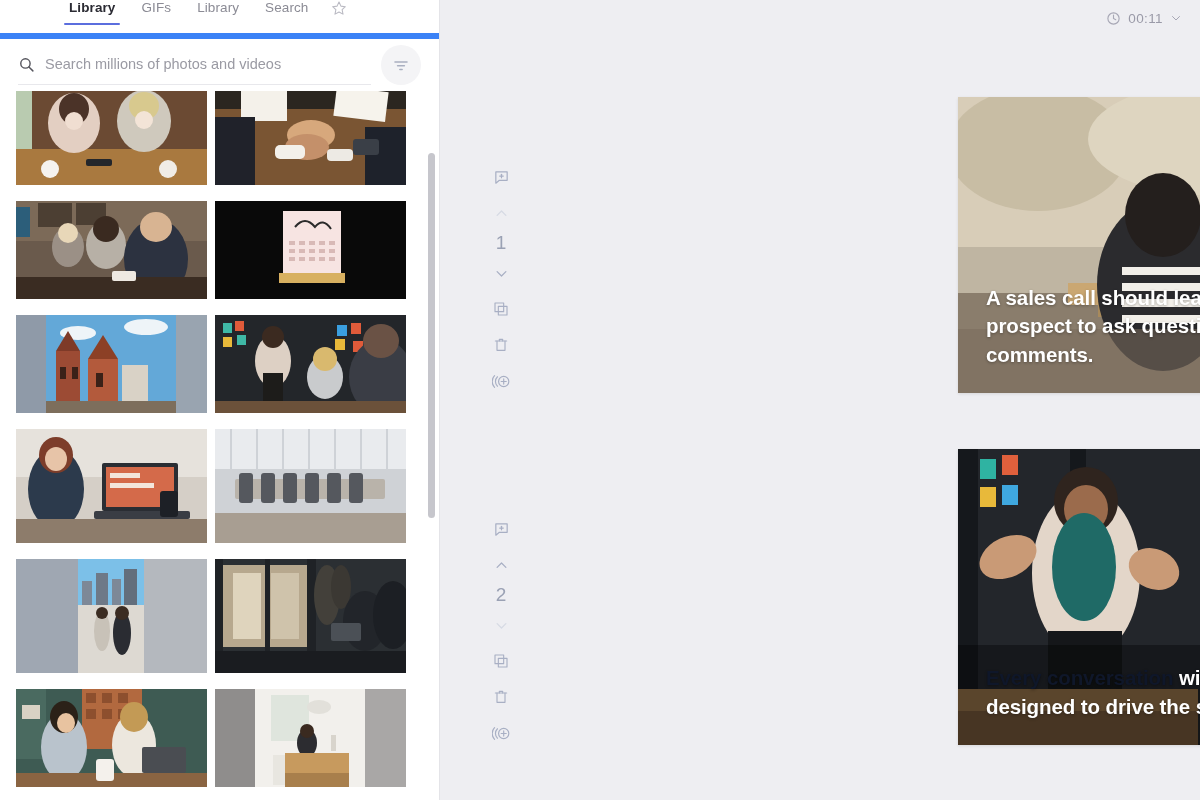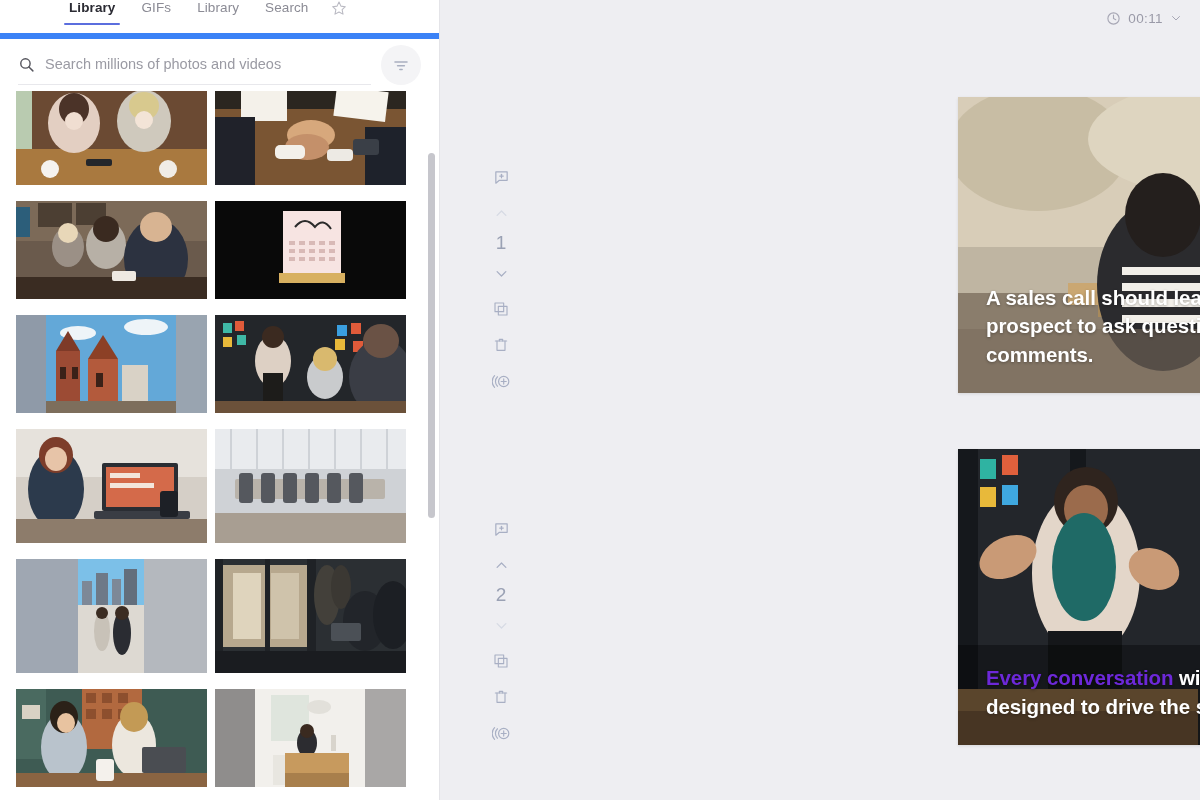--- a/index.html
+++ b/index.html
@@ -155,21 +155,21 @@
   }
   .slide svg.bg { position: absolute; inset: 0; width: 100%; height: 100%; }
   .slide-text {
     position: absolute;
     left: 28px; right: 40px; bottom: 24px;
     font-size: 20.5px; line-height: 1.38;
     font-weight: 700; color: #ffffff;
     letter-spacing: -.1px;
     text-shadow: 0 1px 3px rgba(0,0,0,.32);
   }
-  .hl { color: #6d28d9; }
+  .hl { color: #0f172a; }
 </style>
 </head>
 <body>
 
 <div class="app">
 
   <div class="media-panel">
 
     <div class="tabbar">
       <div class="tab active">Library</div>

